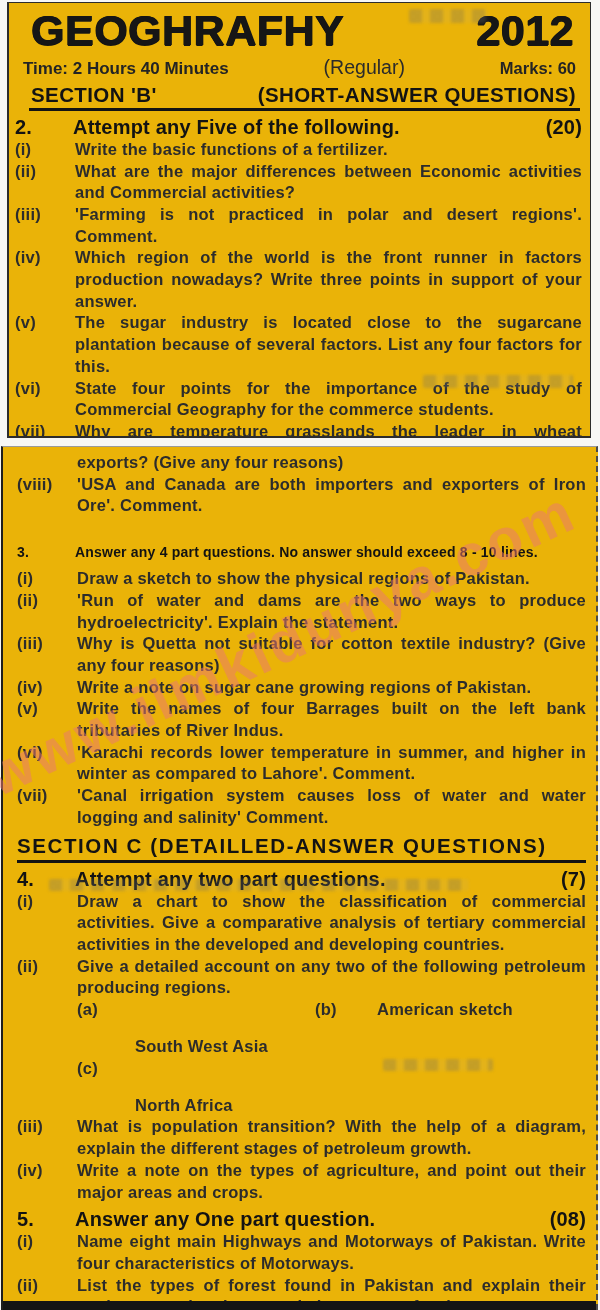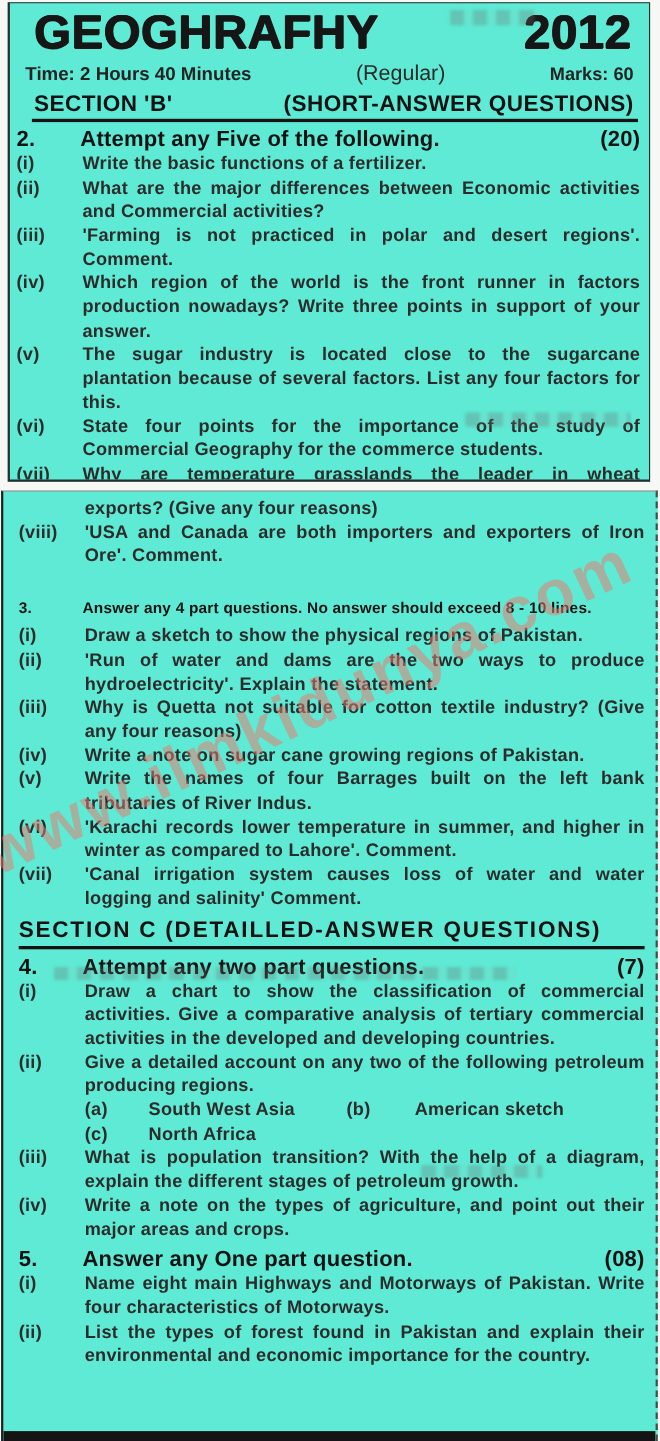--- a/index.html
+++ b/index.html
@@ -2,21 +2,21 @@
 <html><head>
 <meta charset="utf-8">
 <style>
   html,body { margin:0; padding:0; }
   body {
     width:600px; height:1310px; position:relative; overflow:hidden;
     background:#f7f7f5;
     font-family:"Liberation Sans","DejaVu Sans",sans-serif;
     color:#242424;
   }
-  .scan-block { position:absolute; background:#5eead4; box-sizing:border-box; overflow:hidden; }
+  .scan-block { position:absolute; background:#eab308; box-sizing:border-box; overflow:hidden; }
   #block1 {
     left:7px; top:2px; width:584px; height:436px;
     border:2px solid #2c2c2c; border-right-width:1px; border-top-width:1px;
     padding:2px 8px 0 6px;
   }
   #block2 {
     left:1px; top:446px; width:597px; height:864px;
     border-left:2px solid #1e1e1e; border-right:2px dashed #4a4a4a; border-top:1px solid #9a9a9a;
     padding:5px 10px 0 14px;
   }
@@ -59,21 +59,21 @@
 
   
   .item { display:flex; font-size:16.5px; line-height:21.7px; font-weight:700; color:#2c2c2c; letter-spacing:0.25px; }
   .item .lbl { flex:0 0 60px; }
   .item .txt { flex:1 1 auto; text-align:justify; }
   .item.justify-last .txt { text-align-last:justify; }
 
   .opt-row { display:flex; font-size:16.5px; line-height:21.7px; font-weight:700; color:#2c2c2c; letter-spacing:0.25px; }
   .opt-row .lbl   { flex:0 0 60px; }
   .opt-row .opt-l { flex:0 0 58px; }
-  .opt-row .opt-t { flex:0 0 180px; }
+  .opt-row .opt-t { flex:0 0 180px;margin-top:37px; }
   .opt-row .opt-l2{ flex:0 0 62px; }
   .opt-row .opt-t2{ flex:1 1 auto; }
 
   
   #watermark {
     position:absolute; left:4px; top:742px; z-index:6;
     font-size:58px; font-weight:700; letter-spacing:3px; white-space:nowrap;
     color:rgba(233,120,112,0.52);
     transform:rotate(-25deg); transform-origin:0 100%;
     pointer-events:none;

